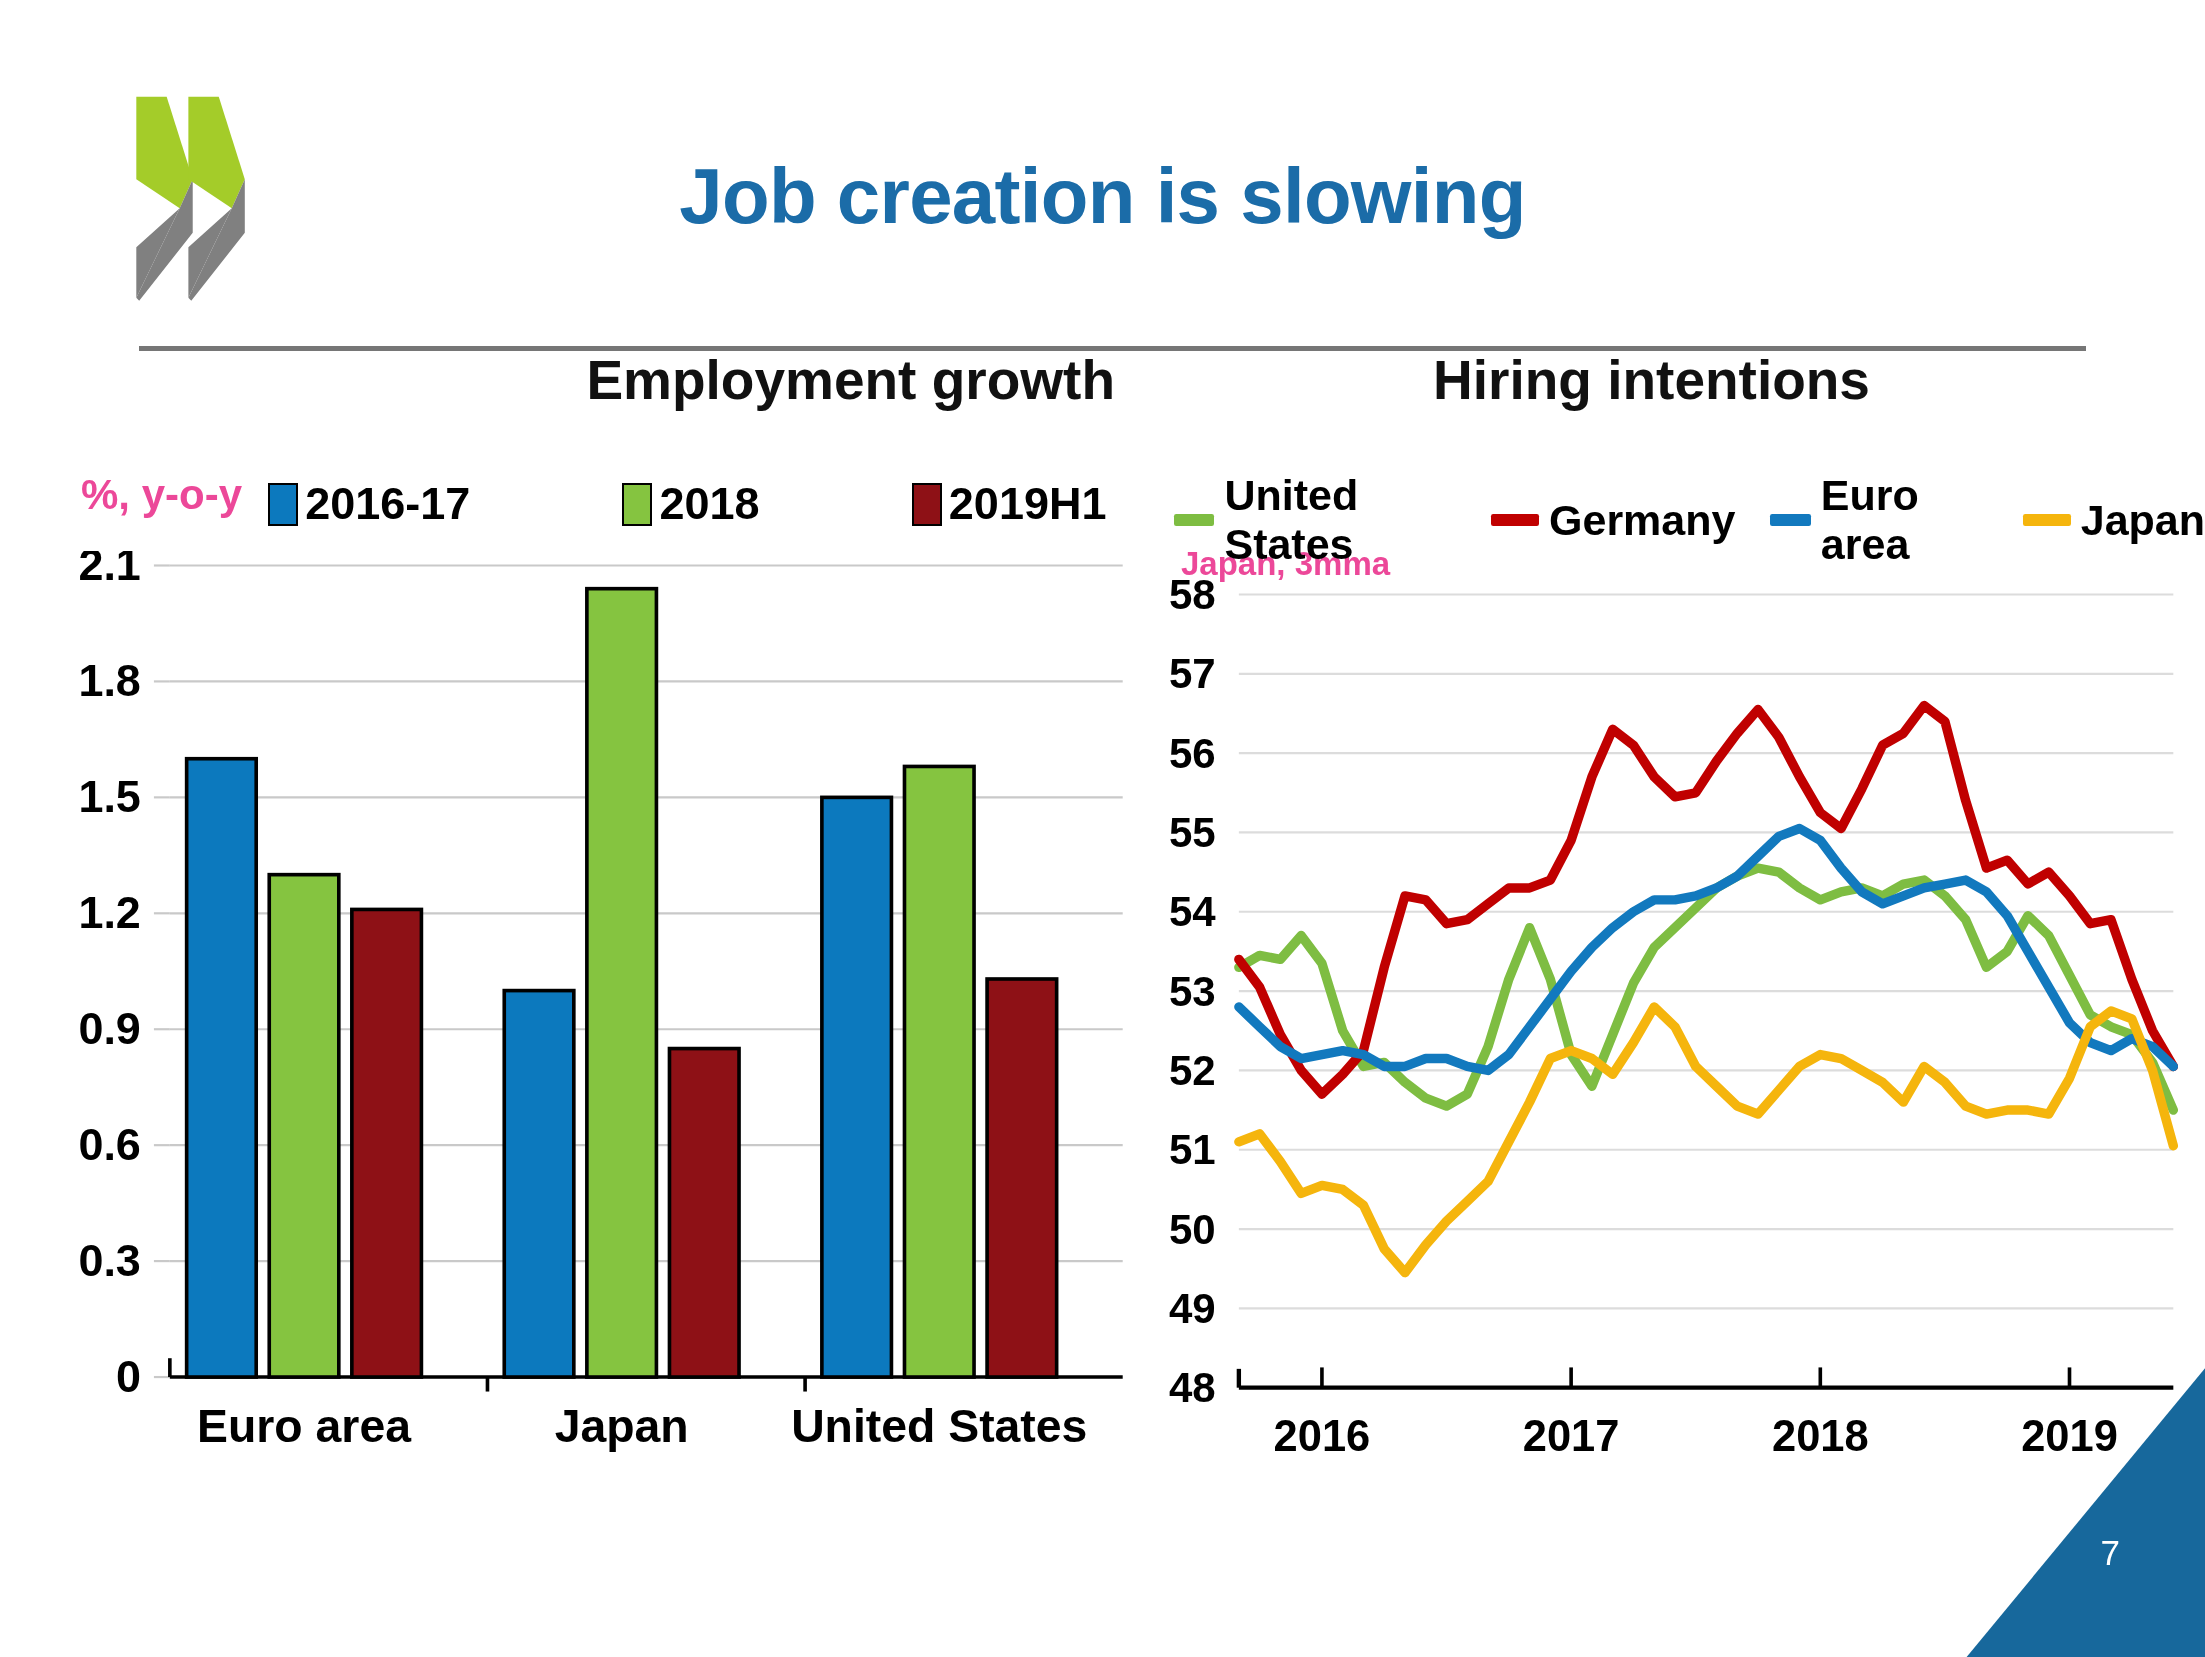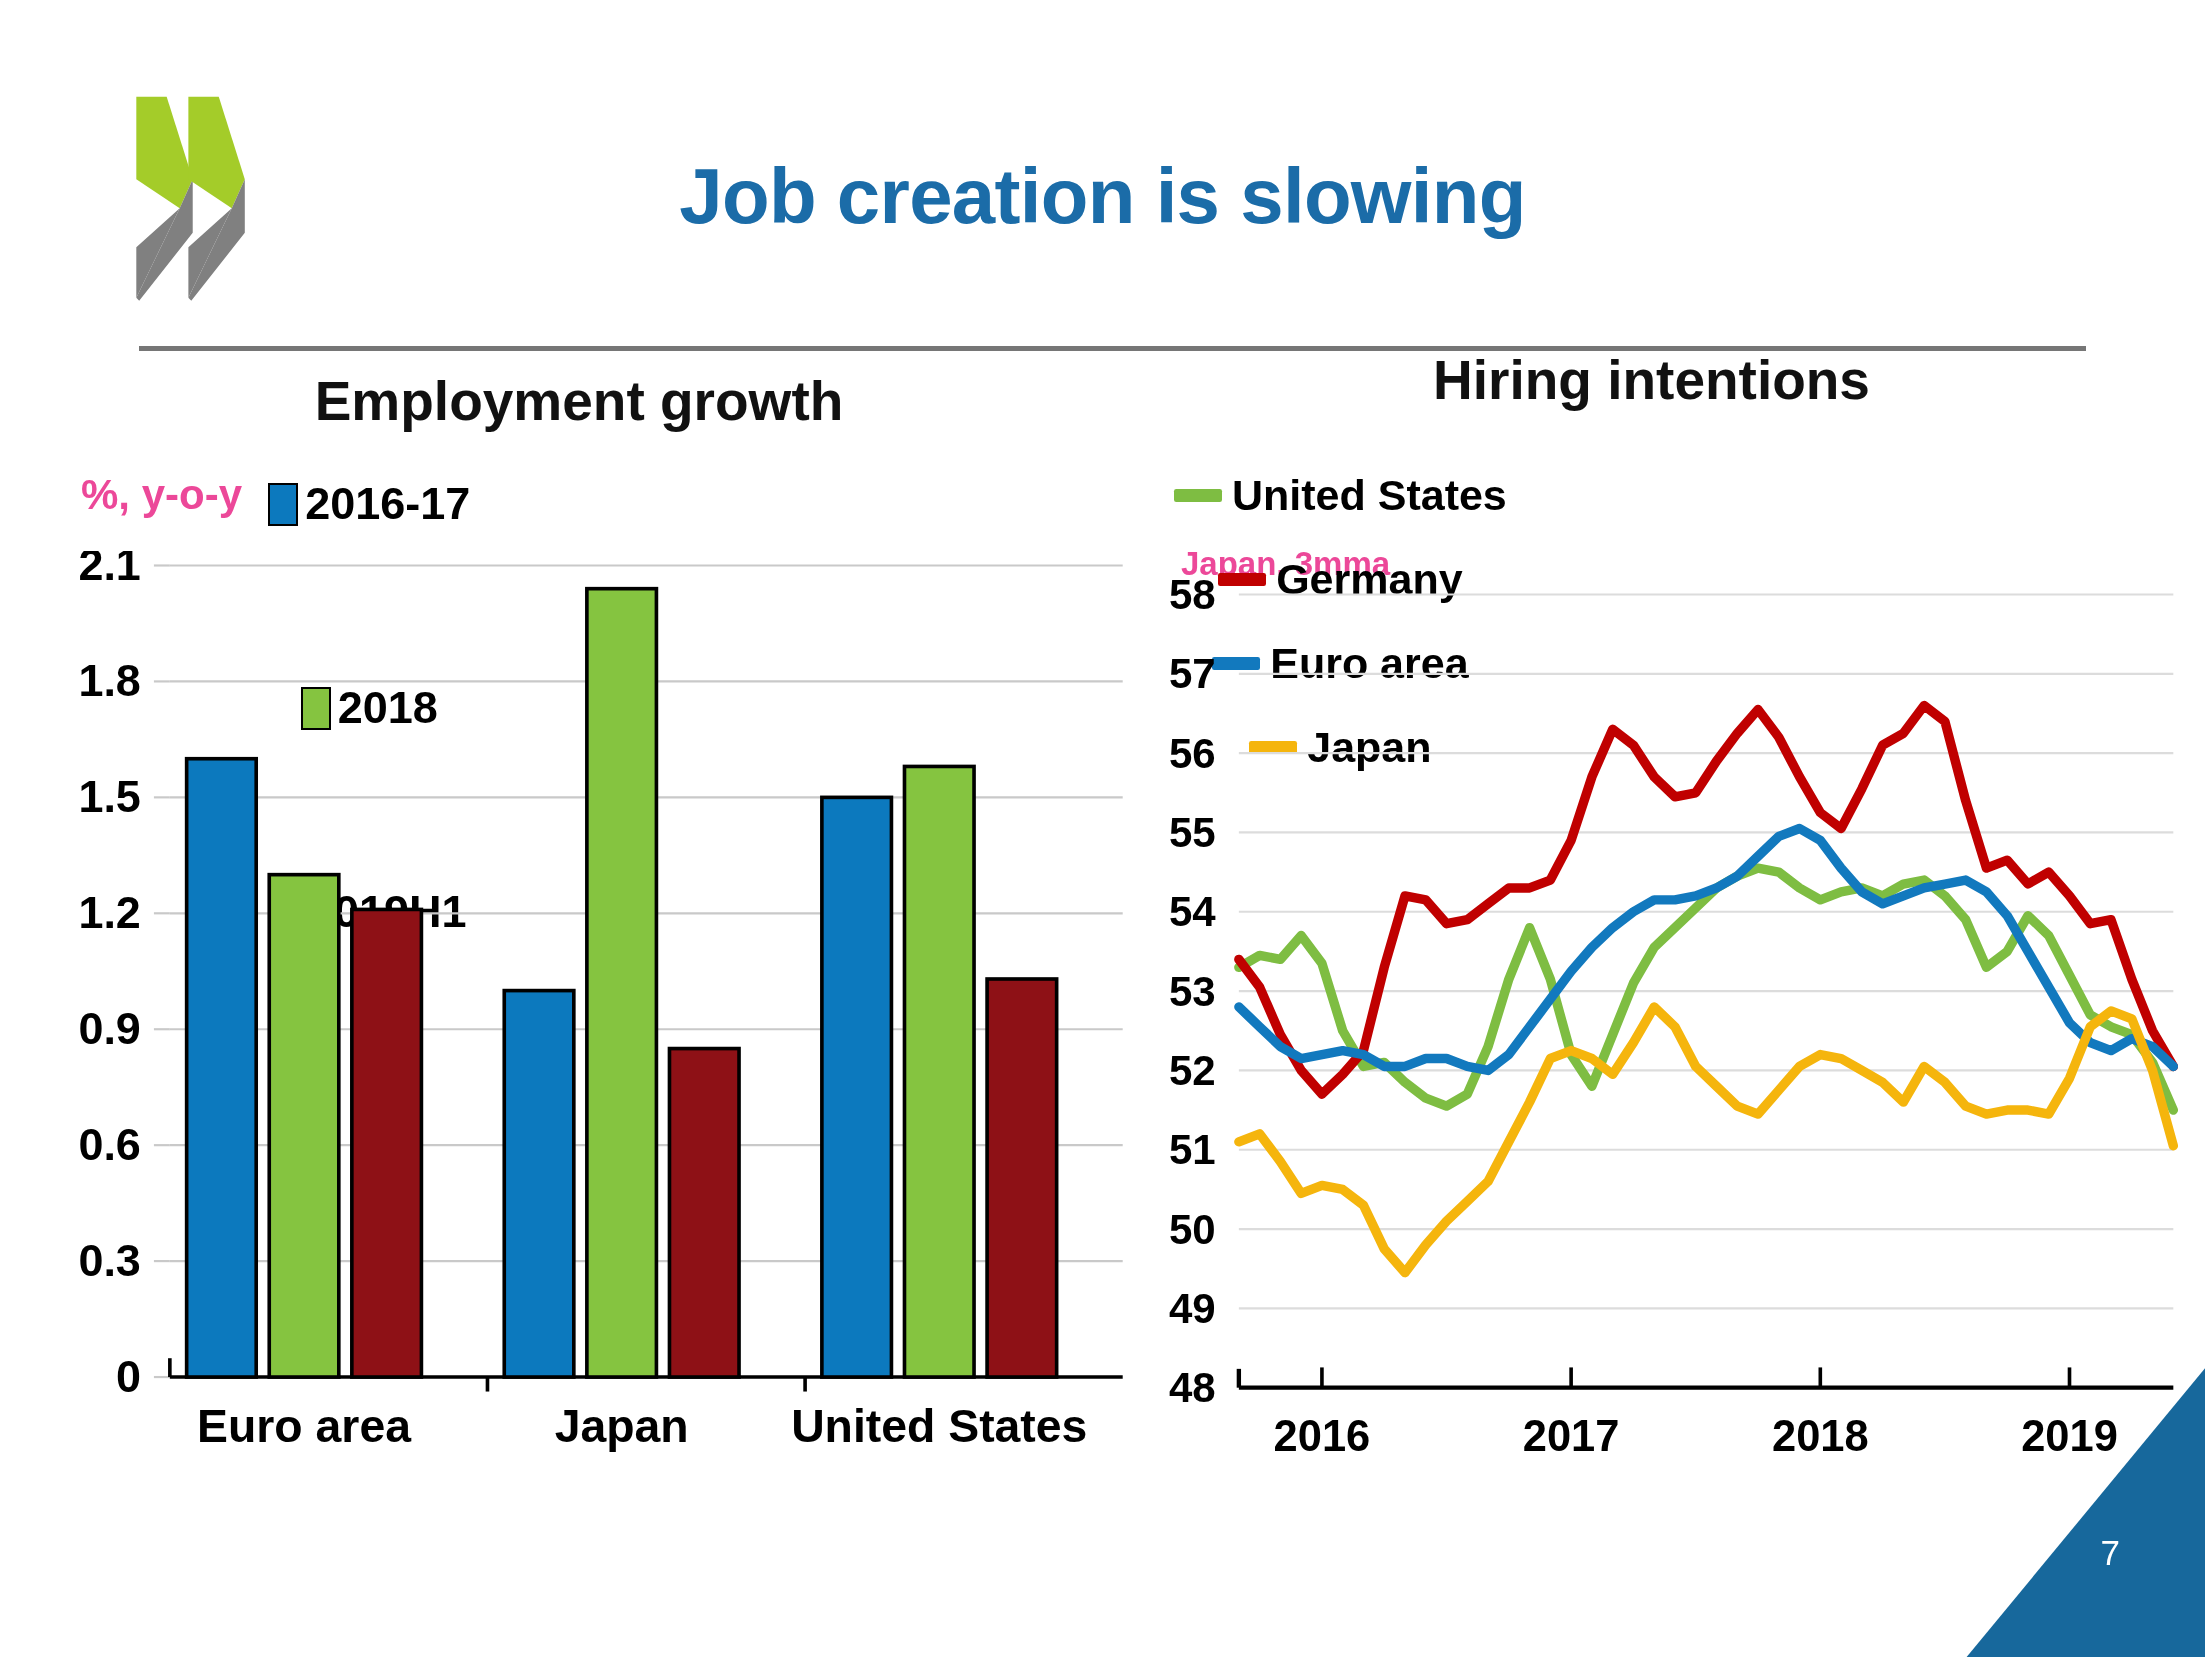--- a/index.html
+++ b/index.html
@@ -19,29 +19,29 @@
     font-size:78px;font-weight:bold;color:#1B6CA8;
     letter-spacing:-0.7px;
   }
   #title-rule{
     position:absolute;left:139px;top:346px;width:1947px;height:5px;background:#767676;
   }
   
   .panel-title{
     position:absolute;font-size:55px;font-weight:bold;color:#111;text-align:center;
   }
-  #left-panel-title{left:43px;top:369px;width:1072px;}
+  #left-panel-title{left:43px;top:348px;width:1072px;text-align:right;}
   #right-panel-title{left:1130px;top:348px;width:1043px;}
 
   .axis-unit{position:absolute;font-weight:bold;color:#ec4899;}
   #left-axis-unit{left:81px;top:471px;font-size:42px;}
   #right-axis-unit{left:1181px;top:545px;font-size:33px;}
 
   
-  .legend{position:absolute;display:flex;align-items:center;flex-direction:column;}
+  .legend{position:absolute;display:flex;align-items:center;}
   #left-legend{left:268px;top:478px;gap:152px;}
   #left-legend .item{display:flex;align-items:center;gap:7.2px;}
   #left-legend .swatch{width:30px;height:43px;border:2.2px solid #000;box-sizing:border-box;}
   #left-legend .lab{font-size:45px;font-weight:bold;color:#000;}
 
   #right-legend{left:1174px;top:471px;gap:35px;}
   #right-legend .item{display:flex;align-items:center;gap:10px;}
   #right-legend .dash{width:48px;height:12.3px;border-radius:2.2px;}
   #right-legend .lab{font-size:43px;font-weight:bold;color:#000;}
 

